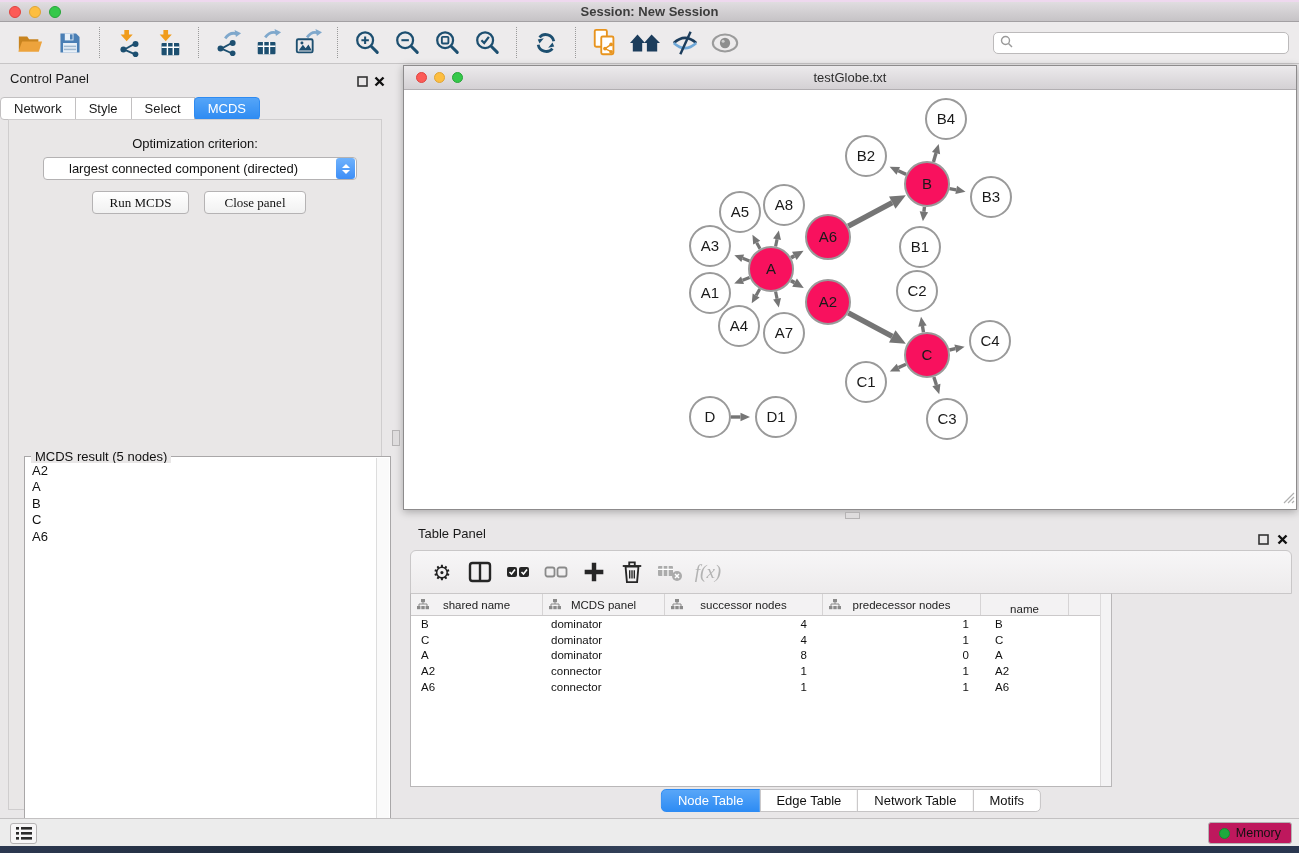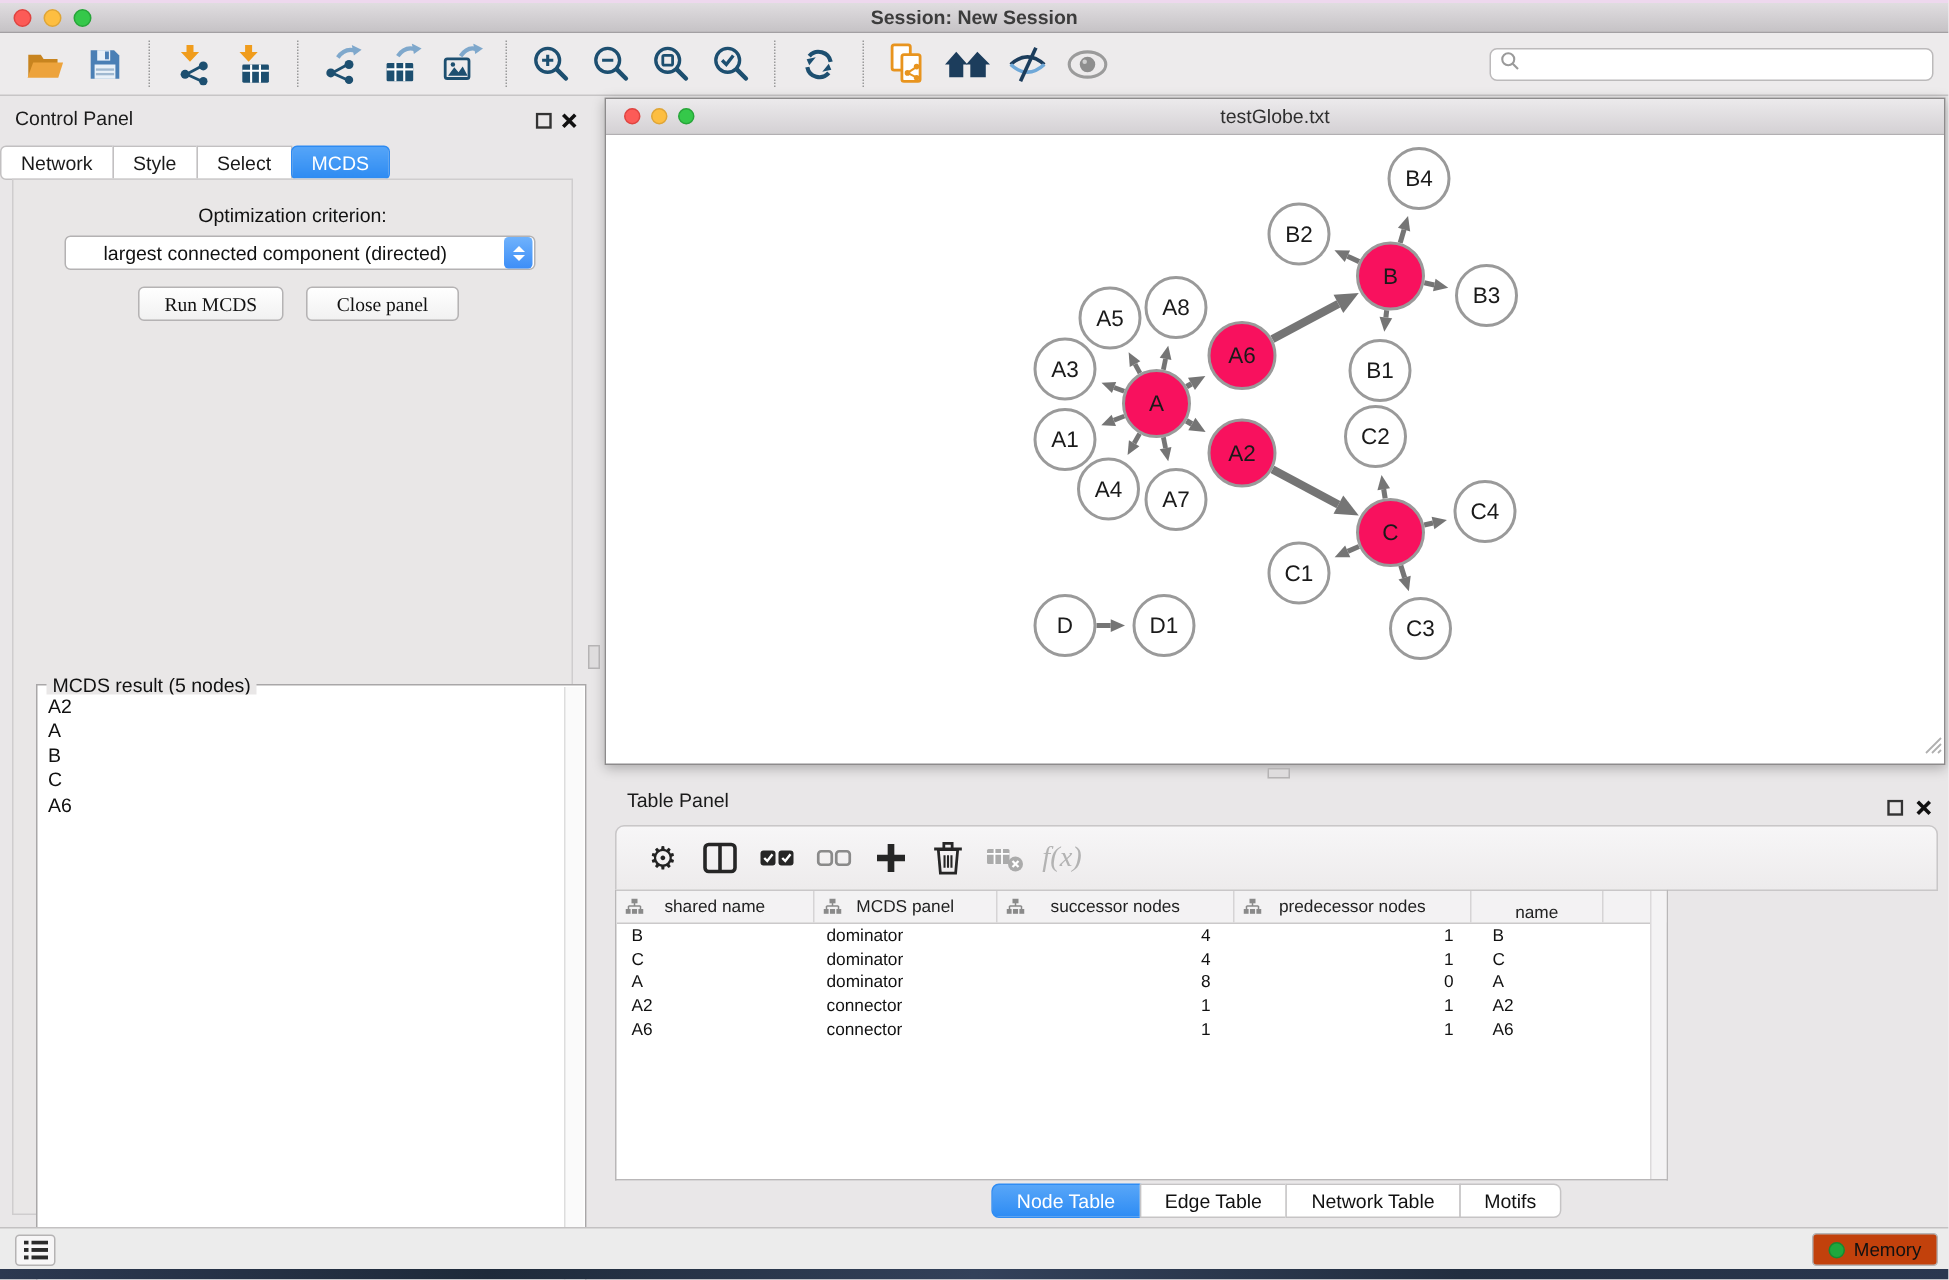--- a/index.html
+++ b/index.html
@@ -94,21 +94,21 @@
   #table-tabs { position:absolute; left:50%; transform:translateX(-50%); top:267px; display:flex; height:23px; }
   .bt { font-size:13px; padding:0 16px; line-height:21px; background:#fff; border:1px solid #c6c4c5; margin-left:-1px; color:#111; }
   .bt:first-child { border-radius:5px 0 0 5px; margin-left:0; }
   .bt:last-child { border-radius:0 5px 5px 0; }
   .bt.sel { background:linear-gradient(#58A6F8,#2E8CF4); color:#fff; border-color:#2E8CF4; }
 
   
   #status-bar { position:absolute; left:0; top:818px; right:0; height:28px; background:#ececec; border-top:1px solid #c3c1c2; }
   #list-btn { position:absolute; left:10px; top:4px; width:27px; height:21px; background:#f7f6f7;
     border:1px solid #b5b3b4; border-radius:3px; display:flex; align-items:center; justify-content:center; }
-  #memory-btn { position:absolute; right:7px; top:3px; height:22px; background:#c2410c; border:1px solid #b5b3b4;
+  #memory-btn { position:absolute; right:7px; top:3px; height:22px; background:#be185d; border:1px solid #b5b3b4;
     border-radius:3px; display:flex; align-items:center; gap:6px; padding:0 10px; font-size:12.5px; color:#111; }
   #memory-dot { width:11px; height:11px; border-radius:50%; background:#1FA83D; border:1px solid #178A30; }
   #wallpaper { position:absolute; left:0; top:846px; right:0; height:7px;
     background:linear-gradient(90deg,#2c3850,#1e2a3a 25%,#33415a 50%,#222e40 75%,#2a3750); }
 </style>
 </head>
 <body>
 
 <div id="app">
 

